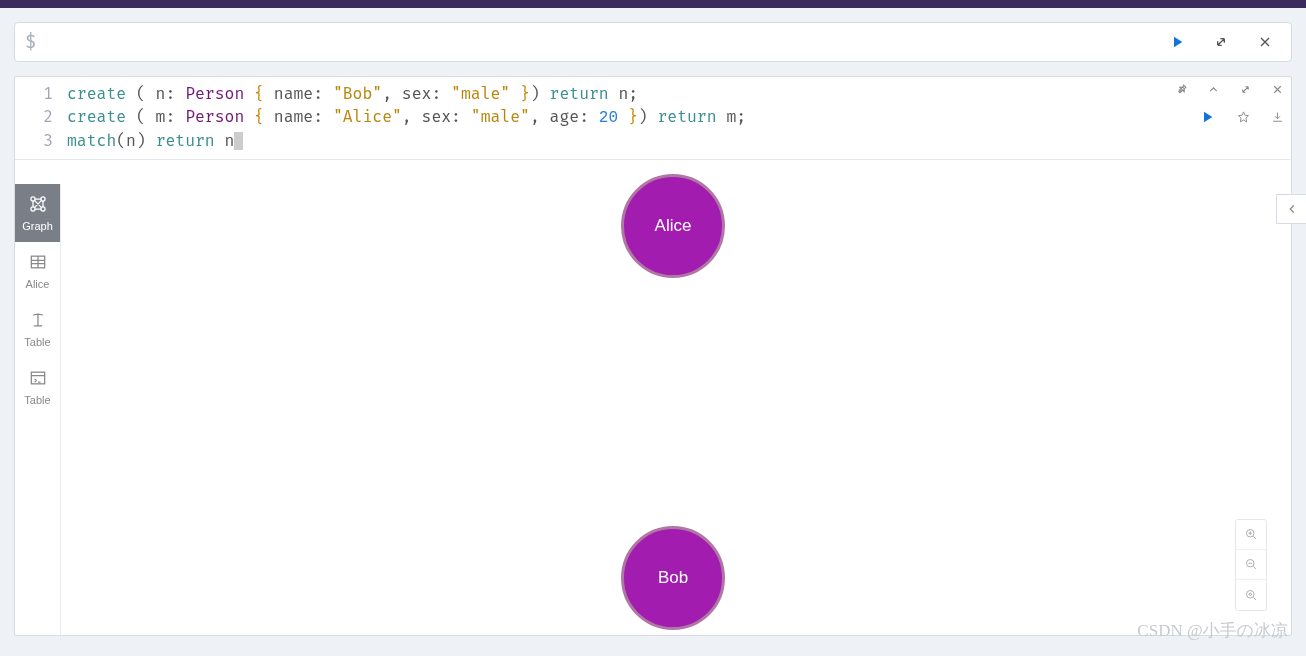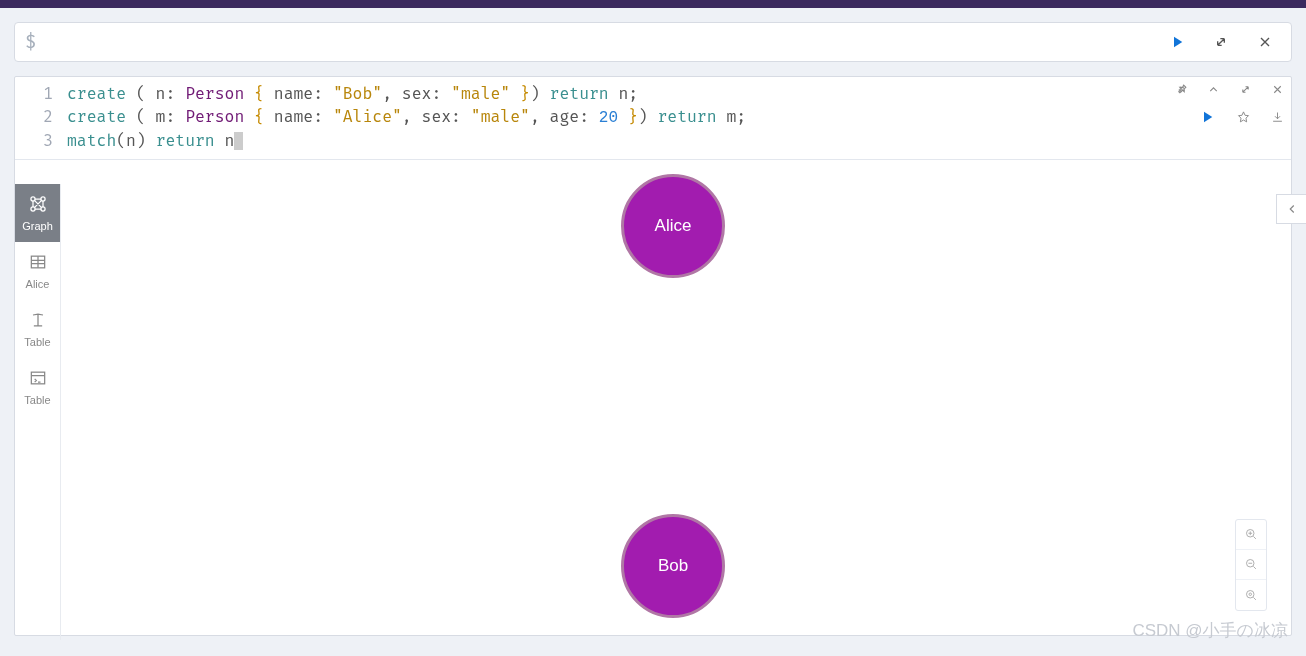--- a/index.html
+++ b/index.html
@@ -41,21 +41,21 @@
     .node { position: absolute; width: 104px; height: 104px; border-radius: 50%; background: #a21caf; border: 3px solid #b077a5; display: flex; align-items: center; justify-content: center; color: #fff; font-size: 17px; }
     .node.alice { left: 560px; top: 14px; }
     .node.bob { left: 560px; top: 366px; }
 
     .side-collapse { position: absolute; right: 0; top: 194px; width: 30px; height: 30px; background: #fff; border: 1px solid #d7dbe3; border-right: none; display: flex; align-items: center; justify-content: center; color: #888; cursor: pointer; }
 
     .zoom-controls { position: absolute; right: 24px; bottom: 24px; width: 32px; background: #fff; border: 1px solid #e3e7ee; border-radius: 3px; }
     .zoom-btn { height: 30px; display: flex; align-items: center; justify-content: center; color: #aaa; cursor: pointer; border-bottom: 1px solid #eef1f6; }
     .zoom-btn:last-child { border-bottom: none; }
 
-    .watermark { position: absolute; right: 18px; bottom: 14px; color: #c6cad1; font-size: 17px; pointer-events: none; }
+    .watermark { position: absolute; right: 18px; bottom: 14px; color: #c6cad1; font-size: 17px; pointer-events: none; font-family: Liberation Serif, serif; }
   </style>
 </head>
 <body>
 
 <div class="top-purple"></div>
 
 <div class="content-wrap">
   <div class="query-bar">
     <span class="prompt-sym">$</span>
     <input class="query-input" value="" style="">
@@ -165,21 +165,21 @@
           <div class="vtab">
             <span><svg viewBox="0 0 24 24" fill="none" stroke="currentColor" stroke-width="1.5" width="20" height="20">
                 <rect x="4" y="5" width="16" height="14"></rect>
                 <path d="M4 9h16M7 7h.01M8 13l2 2-2 2M12 17h3"></path>
               </svg></span>
             <span>Table</span>
           </div>
         </div>
       <div class="canvas" id="canvas">
           <div class="node alice" style="left: 560px; top: 14px;">Alice</div>
-          <div class="node bob" style="left: 560px; top: 354px; text-align: center;">Bob</div>
+          <div class="node bob" style="left: 560px; top: 366px; text-align: center;">Bob</div>
         </div>
     </div>
 
     <div class="zoom-controls">
       <div class="zoom-btn">
         <svg viewBox="0 0 24 24" width="15" height="15" fill="none" stroke="currentColor" stroke-width="1.5">
             <circle cx="10" cy="10" r="6"></circle>
             <path d="M15 15l4 4M10 7v6M7 10h6"></path>
           </svg>
       </div>

